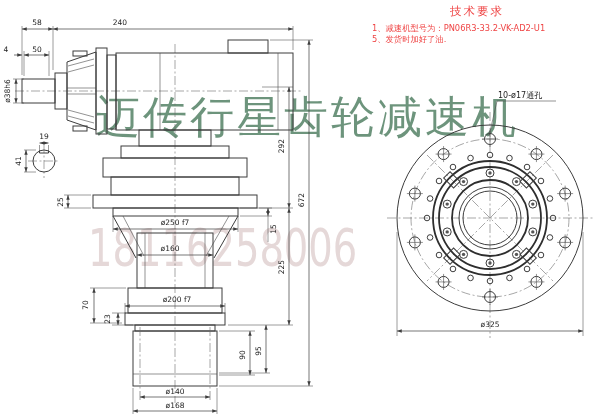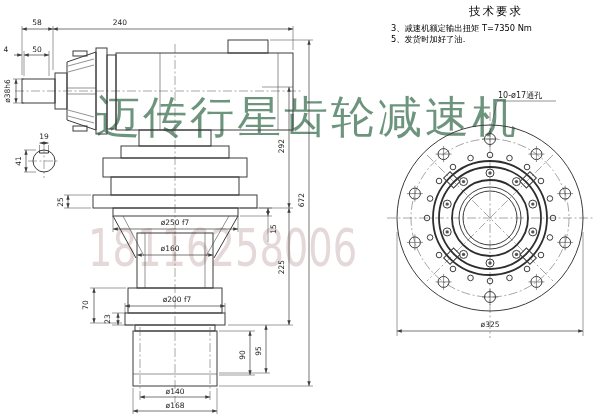--- a/index.html
+++ b/index.html
@@ -4,21 +4,21 @@
 <style>
   html,body{margin:0;padding:0;}
   #stage{
     position:relative;width:600px;height:420px;background:#ffffff;overflow:hidden;
     font-family:"DejaVu Sans", sans-serif;
   }
   .wm{position:absolute;white-space:nowrap;pointer-events:none;}
   #wm-brand{left:96px;top:88px;font-size:44px;letter-spacing:3px;color:#14532d;opacity:.62;}
   #wm-phone{left:88px;top:218px;font-size:52px;color:#d8c4c4;opacity:.66;
             transform:scaleX(.74);transform-origin:left top;}
-  #tech{position:absolute;left:391px;top:4px;width:210px;color:#000000;}
+  #tech{position:absolute;left:372px;top:4px;width:210px;color:#ef4444;}
   #tech .t{font-size:11.5px;text-align:center;margin-bottom:4px;letter-spacing:2px;}
   #tech .i{font-size:8.3px;line-height:1.28;white-space:nowrap;}
   svg{position:absolute;left:0;top:0;}
   .ln{stroke:#3d3d3d;stroke-width:1;fill:none;}
   .lnb{stroke:#2e2e2e;stroke-width:1.8;fill:none;}
   .thin{stroke:#4a4a4a;stroke-width:.6;fill:none;}
   .ext{stroke:#4a4a4a;stroke-width:.55;fill:none;}
   .dim{stroke:#3d3d3d;stroke-width:.7;fill:none;}
   .cl{stroke:#6b6b6b;stroke-width:.6;fill:none;stroke-dasharray:9 2.5 2 2.5;}
   text.d{font-size:7.5px;fill:#1d1d1d;text-anchor:middle;font-family:"DejaVu Sans",sans-serif;}
@@ -303,17 +303,17 @@
 
       <line class="ext" x1="397" y1="232" x2="397" y2="336"></line>
       <line class="ext" x1="583" y1="232" x2="583" y2="336"></line>
       <line class="dim" x1="397" y1="331" x2="583" y2="331" marker-start="url(#ma)" marker-end="url(#ma)"></line>
       <text class="d" x="490" y="327">ø325</text>
     </g>
   </svg>
 
   <div id="tech">
     <div class="t">技术要求</div>
-    <div class="i">3、减速机额定输出扭矩 T=7350 Nm</div>
+    <div class="i">1、减速机型号为：PN06R3-33.2-VK-AD2-U1</div>
     <div class="i">5、发货时加好了油.</div>
   </div>
 
 </div>
 
 </body></html>

